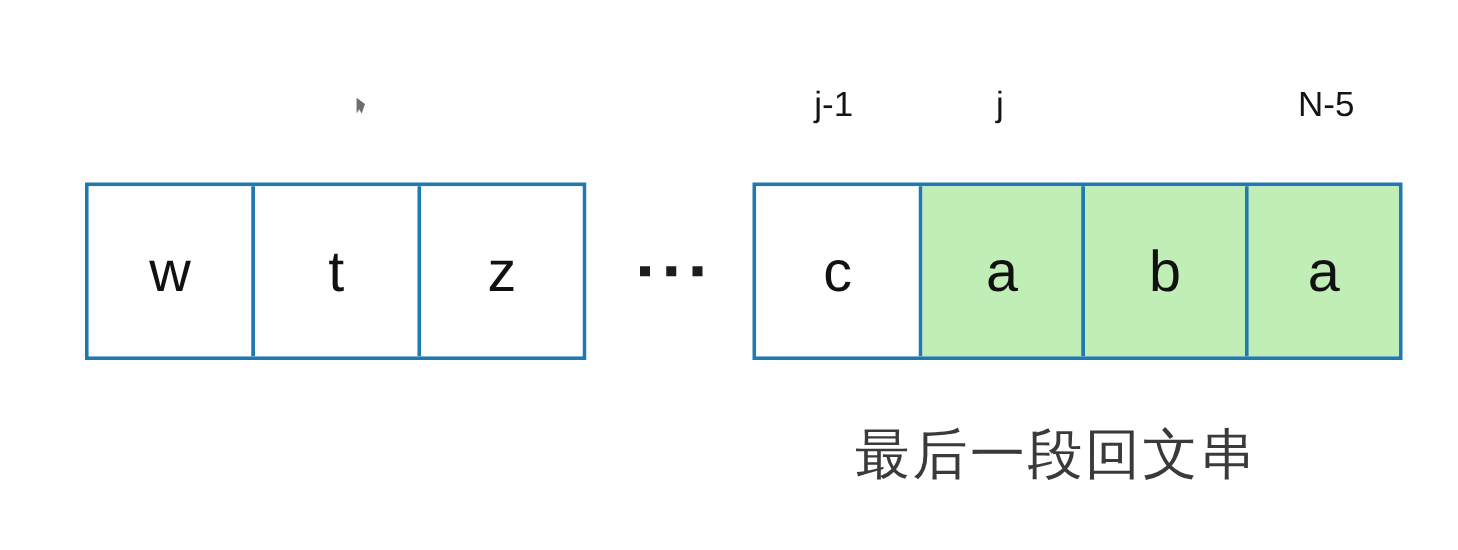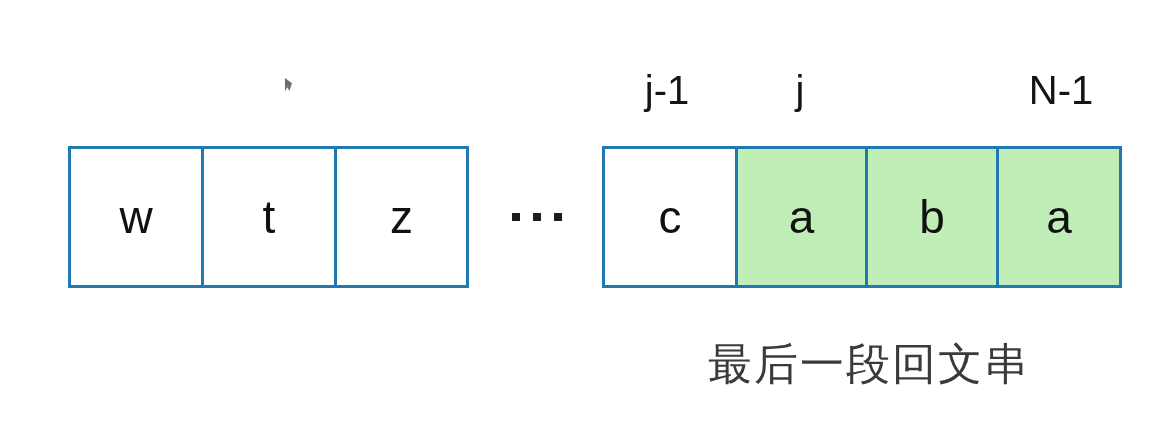--- a/index.html
+++ b/index.html
@@ -18,21 +18,21 @@
 
   .canvas {
     position: absolute;
     inset: 0;
     background: #ffffff;
   }
 
   
   .index-label {
     position: absolute;
-    font-size: 40px;
+    font-size: 28px;
     font-weight: 400;
     color: #141414;
     letter-spacing: 0px;
     text-align: center;
     white-space: nowrap;
     line-height: 1;
     transform: translateX(-50%);
   }
 
   
@@ -106,37 +106,37 @@
 </style>
 </head>
 <body>
 
 <div class="canvas">
 
   <div class="cursor-artifact" style="left:285px; top:78px;"></div>
 
   <div class="index-label" style="left:667px; top:70px;">j-1</div>
   <div class="index-label" style="left:800px; top:70px;">j</div>
-  <div class="index-label" style="left:1061px; top:70px;">N-1</div>
+  <div class="index-label" style="left:1061px; top:70px;">N-5</div>
 
   <div class="strip" style="left:68px; top:146px; width:401px; height:142px;">
     <div class="cell" style="width:133px;">w</div>
     <div class="cell" style="width:133px;">t</div>
     <div class="cell" style="width:129px;">z</div>
   </div>
 
   <div class="ellipsis" style="left:512px; top:213px;">
     <span class="dot"></span>
     <span class="dot"></span>
     <span class="dot"></span>
   </div>
 
   <div class="strip" style="left:602px; top:146px; width:520px; height:142px;">
     <div class="cell" style="width:133px;">c</div>
     <div class="cell green" style="width:130px;">a</div>
     <div class="cell green" style="width:131px;">b</div>
     <div class="cell green" style="width:120px;">a</div>
   </div>
 
-  <div class="caption" style="left:708px; top:342px;">最后一段回文串</div>
+  <div class="caption" style="left:684px; top:342px;">最后一段回文串</div>
 
 
 </div>
 
 </body></html>

